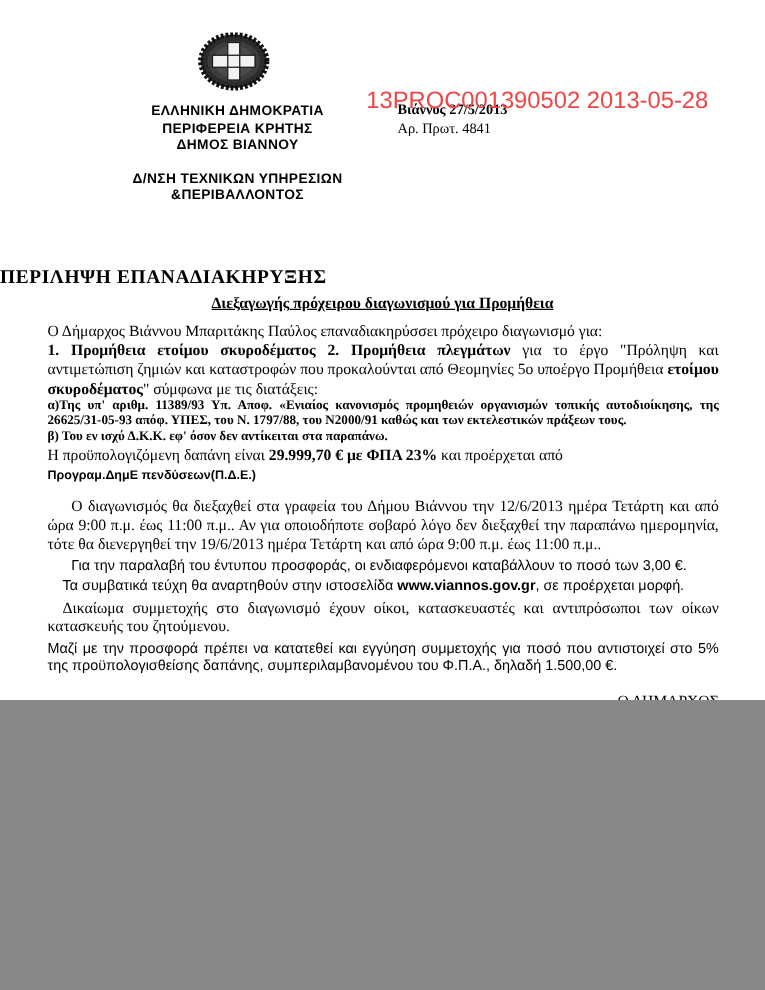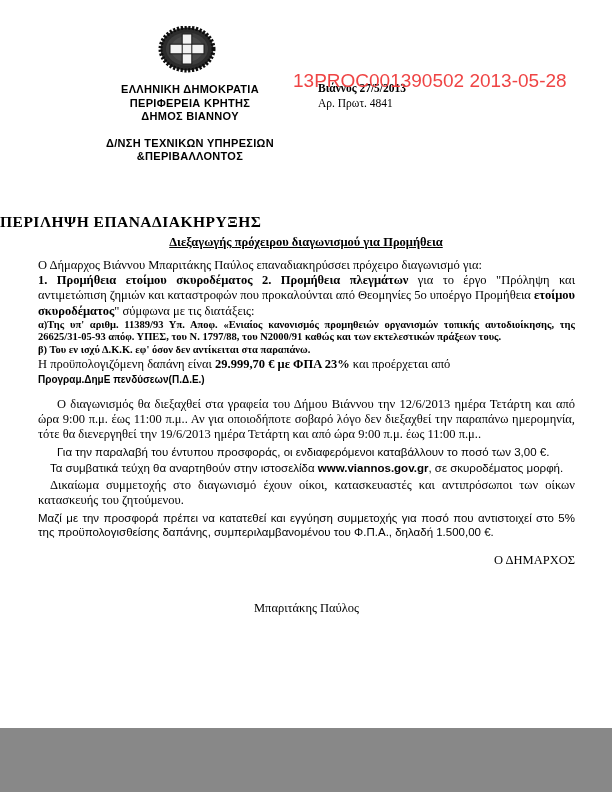--- a/index.html
+++ b/index.html
@@ -1,17 +1,17 @@
 <!DOCTYPE html>
 <html><head>
 <meta charset="utf-8">
 <style>
   html,body { margin:0; padding:0; background:#888; }
   .page {
-    position:relative; width:612px; height:728px; margin:0 auto;
+    position:relative; width:612px; height:560px; margin:0 auto;
     background:#ffffff; overflow:hidden; color:#000;
     font-family:"Liberation Serif","DejaVu Serif",serif;
   }
   
   .logo { position:absolute; left:157px; top:26px; width:60px; height:50px; }
   .hdr-left {
     position:absolute; left:60px; top:83px; width:260px; text-align:center;
     font-family:"Liberation Sans","DejaVu Sans",sans-serif;
     font-weight:bold; font-size:11px; line-height:13.5px; letter-spacing:0.3px;
   }
@@ -94,21 +94,21 @@
 
     <p class="small-b just"><span>α)Της υπ' αριθμ. 11389/93 Υπ. Αποφ. «Ενιαίος κανονισμός προμηθειών οργανισμών τοπικής αυτοδιοίκησης, της 26625/31-05-93 απόφ. ΥΠΕΣ, του Ν. 1797/88, του Ν2000/91 καθώς και των εκτελεστικών πράξεων τους.</span><br><span>β) Του εν ισχύ Δ.Κ.Κ. εφ' όσον δεν αντίκειται στα παραπάνω.</span></p>
 
 
     <p class="serif just"><span>Η προϋπολογιζόμενη δαπάνη είναι </span><span class="b">29.999,70 € με ΦΠΑ 23% </span><span>και προέρχεται από </span><br><span class="sans-b">Προγραμ.ΔημΕ πενδύσεων(Π.Δ.Ε.)</span></p>
 
     <p class="serif just ind mt10">Ο  διαγωνισμός θα διεξαχθεί στα γραφεία του Δήμου Βιάννου την 12/6/2013 ημέρα Τετάρτη και από ώρα 9:00 π.μ. έως 11:00 π.μ.. Αν για οποιοδήποτε σοβαρό λόγο δεν διεξαχθεί την παραπάνω ημερομηνία, τότε θα  διενεργηθεί την 19/6/2013 ημέρα Τετάρτη και από ώρα 9:00 π.μ. έως 11:00 π.μ..</p>
 
     <p class="sans just ind mt2">Για την παραλαβή του έντυπου προσφοράς, οι ενδιαφερόμενοι καταβάλλουν το ποσό των 3,00 €.</p>
 
-    <p class="sans just ind-s mt2"><span>Τα συμβατικά τεύχη  θα αναρτηθούν στην ιστοσελίδα </span><span class="b">www.viannos.gov.gr</span><span>, σε σκυροδέματος μορφή.</span></p>
+    <p class="sans just ind-s mt2"><span>Τα συμβατικά τεύχη  θα αναρτηθούν στην ιστοσελίδα </span><span class="b">www.viannos.gov.gr</span><span>, σε προέρχεται μορφή.</span></p>
 
     <p class="serif just ind-s mt2">Δικαίωμα συμμετοχής στο διαγωνισμό έχουν οίκοι, κατασκευαστές και αντιπρόσωποι των οίκων κατασκευής του  ζητούμενου.</p>
 
     <p class="sans just mt2">Μαζί με την προσφορά πρέπει να κατατεθεί και εγγύηση συμμετοχής για ποσό που αντιστοιχεί στο 5% της προϋπολογισθείσης δαπάνης,  συμπεριλαμβανομένου  του Φ.Π.Α., δηλαδή 1.500,00 €.</p>
 
     <p class="serif sig-title">Ο ΔΗΜΑΡΧΟΣ</p>
     <p class="serif sig-name">Μπαριτάκης Παύλος</p>
 
   </div>
 

